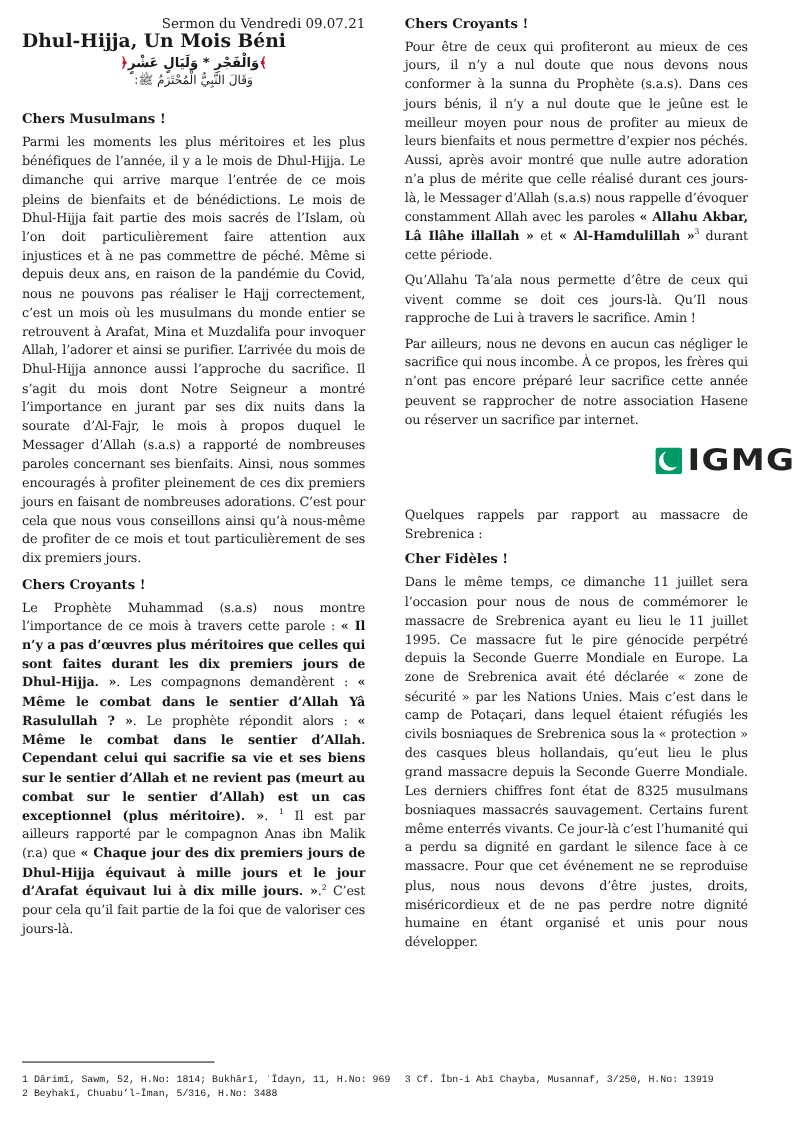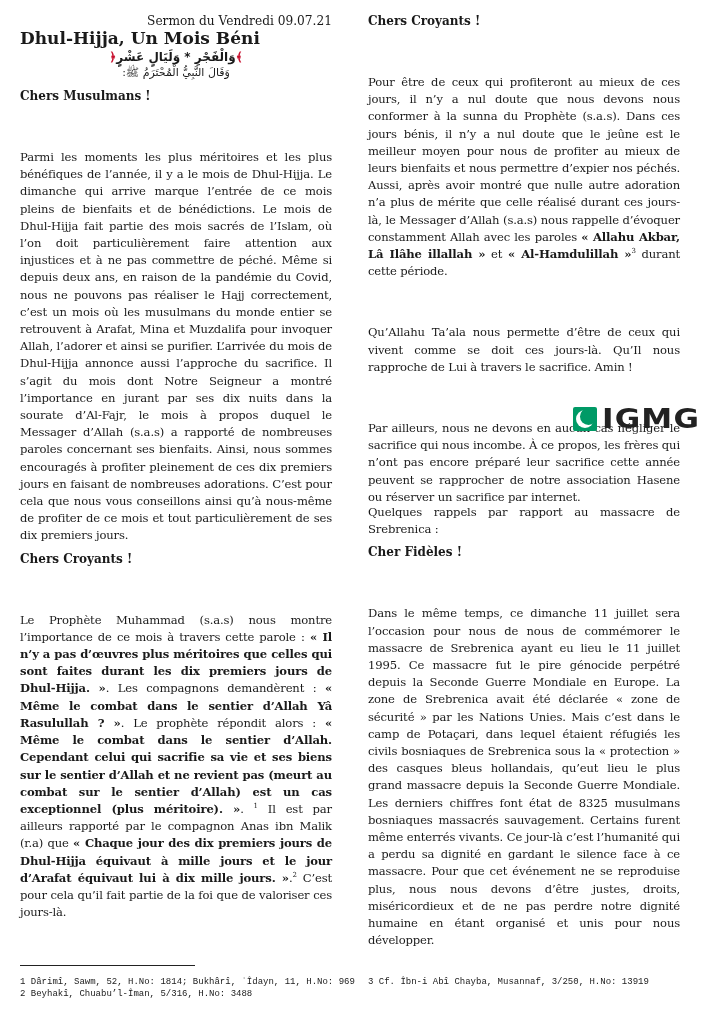--- a/index.html
+++ b/index.html
@@ -2,32 +2,32 @@
 <html><head>
   <meta charset="utf-8">
   <style>
     html, body { margin: 0; padding: 0; background: #ffffff; }
     body { width: 724px; height: 1024px; position: relative; overflow: hidden; color: #1a1a1a;
            font-family: "DejaVu Serif", serif; }
     .col { position: absolute; top: 0; width: 312px; }
     .col-left { left: 20px; }
     .col-right { left: 368px; }
     p { margin: 0; font-size: 11.6px; line-height: 17.2px; text-align: justify; letter-spacing: -0.15px; }
-    .para { margin-bottom: 6px; margin-top: 44px; }
+    .para { margin-bottom: 6px; }
     .title { font-size: 12.2px; line-height: 17px; text-align: right; }
     .subtitle { font-weight: bold; font-size: 17px; line-height: 17px; }
     h3 { margin: 0 0 4px 0; font-size: 12px; line-height: 17px; font-weight: bold; }
     b { font-weight: bold; }
     sup { font-size: 7px; line-height: 0; vertical-align: super; }
     .arabic { text-align: center; direction: rtl; font-family: "DejaVu Sans", sans-serif; font-weight: bold; }
     .ar1 { font-size: 12px; line-height: 16px; margin-top: 2px; }
     .ar2 { font-size: 11px; line-height: 15px; font-weight: normal; }
     .ar3 { font-size: 11.5px; line-height: 17px; }
     .orn { color: #c8102e; font-weight: bold; }
-    .logo { position: absolute; left: 573px; top: 407px; display: flex; align-items: center; gap: 5px; }
+    .logo { position: absolute; left: 596px; top: 407px; display: flex; align-items: center; gap: 5px; }
     .logo-mark { width: 24px; height: 24px; background: #009a66; position: relative; overflow: hidden; border-radius: 2px; }
     .logo-mark .crescent { position: absolute; left: 3px; top: 3px; width: 18px; height: 18px; border-radius: 50%; background: #ffffff; }
     .logo-mark .crescent-cut { position: absolute; left: 7px; top: 1px; width: 17px; height: 17px; border-radius: 50%; background: #009a66; }
     .logo-text { font-family: "DejaVu Sans", sans-serif; font-weight: bold; font-size: 27px; letter-spacing: 1px; color: #222; line-height: 24px; transform: scaleX(1.15); transform-origin: left; }
     .fn-rule { position: absolute; left: 20px; top: 965px; width: 175px; border-top: 1px solid #222; }
     .footnotes { position: absolute; font-family: Liberation Mono, monospace; font-size: 9px; line-height: 12px; color: #1a1a1a; }
     .fn-left { left: 20px; top: 976px; }
     .fn-right { left: 368px; top: 976px; }
   </style>
 </head>
@@ -35,21 +35,21 @@
 
 <div class="col col-left" style="top:13px;">
   <div class="title">Sermon du Vendredi 09.07.21</div>
   <div class="subtitle">Dhul-Hijja, Un Mois Béni</div>
 
   <div class="arabic ar1">
     <span class="orn">﴾</span><span>وَالْفَجْرِ * وَلَيَالٍ عَشْرٍ</span><span class="orn">﴿</span>
   </div>
   <div class="arabic ar2">وَقَالَ النَّبِيُّ الْمُحْتَرَمُ ﷺ:</div>
 
-  <h3 style="margin-top:8px;">Chers Musulmans !</h3>
+  <h3 style="margin-top:20px;">Chers Musulmans !</h3>
   <p class="para">Parmi les moments les plus méritoires et les plus bénéfiques de l’année, il y a le mois de Dhul-Hijja. Le dimanche qui arrive marque l’entrée de ce mois pleins de bienfaits et de bénédictions. Le mois de Dhul-Hijja fait partie des mois sacrés de l’Islam, où l’on doit particulièrement faire attention aux injustices et à ne pas commettre de péché. Même si depuis deux ans, en raison de la pandémie du Covid, nous ne pouvons pas réaliser le Hajj correctement, c’est un mois où les musulmans du monde entier se retrouvent à Arafat, Mina et Muzdalifa pour invoquer Allah, l’adorer et ainsi se purifier. L’arrivée du mois de Dhul-Hijja annonce aussi l’approche du sacrifice. Il s’agit du mois dont Notre Seigneur a montré l’importance en jurant par ses dix nuits dans la sourate d’Al-Fajr, le mois à propos duquel le Messager d’Allah (s.a.s) a rapporté de nombreuses paroles concernant ses bienfaits. Ainsi, nous sommes encouragés à profiter pleinement de ces dix premiers jours en faisant de nombreuses adorations. C’est pour cela que nous vous conseillons ainsi qu’à nous-même de profiter de ce mois et tout particulièrement de ses dix premiers jours.</p>
 
   <h3>Chers Croyants !</h3>
   <p class="para">
     <span>Le Prophète Muhammad (s.a.s) nous montre l’importance de ce mois à travers cette parole : </span><b>« Il n’y a pas d’œuvres plus méritoires que celles qui sont faites durant les dix premiers jours de Dhul-Hijja. »</b><span>. Les compagnons demandèrent : </span><b>« Même le combat dans le sentier d’Allah Yâ Rasulullah ? »</b><span>. Le prophète répondit alors : </span><b>« Même le combat dans le sentier d’Allah. Cependant celui qui sacrifie sa vie et ses biens sur le sentier d’Allah et ne revient pas (meurt au combat sur le sentier d’Allah) est un cas exceptionnel (plus méritoire). »</b><span>. </span><sup>1</sup><span> Il est par ailleurs rapporté par le compagnon Anas ibn Malik (r.a) que </span><b>« Chaque jour des dix premiers jours de Dhul-Hijja équivaut à mille jours et le jour d’Arafat équivaut lui à dix mille jours. »</b><span>.</span><sup>2</sup><span> C’est pour cela qu’il fait partie de la foi que de valoriser ces jours-là.</span>
   </p>
 </div>
 
 <div class="col col-right" style="top:13px;">
   <h3>Chers Croyants !</h3>

